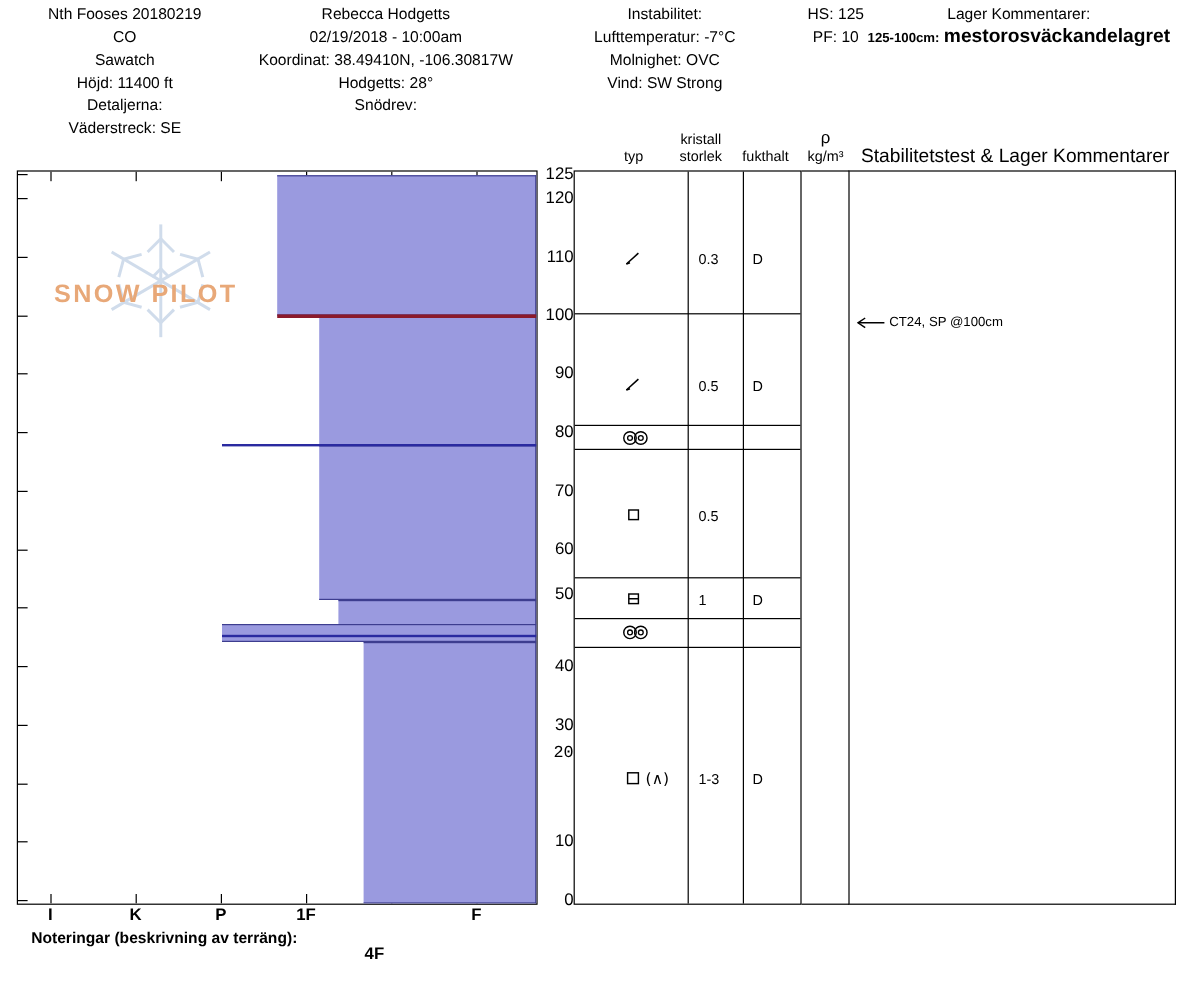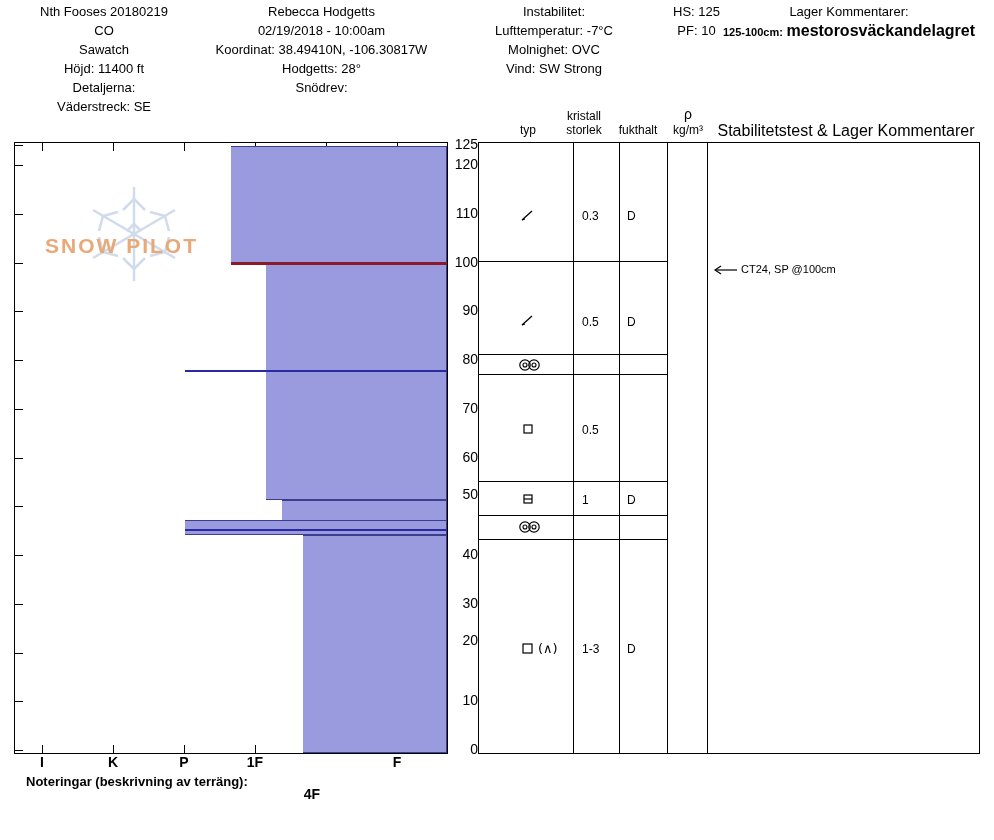--- a/index.html
+++ b/index.html
@@ -378,21 +378,21 @@
   <div class="dlabel" style="top:16px;">120</div>
   <div class="dlabel" style="top:65px;">110</div>
   <div class="dlabel" style="top:114px;">100</div>
   <div class="dlabel" style="top:162px;">90</div>
   <div class="dlabel" style="top:211px;">80</div>
   <div class="dlabel" style="top:260px;">70</div>
   <div class="dlabel" style="top:309px;">60</div>
   <div class="dlabel" style="top:346px;">50</div>
   <div class="dlabel" style="top:406px;">40</div>
   <div class="dlabel" style="top:455px;">30</div>
-  <div class="dlabel" style="top:492px;">20</div>
+  <div class="dlabel" style="top:480px;font-family:Liberation Mono, monospace;">20</div>
   <div class="dlabel" style="top:552px;">10</div>
   <div class="dlabel" style="top:601px;">0</div>
 </div>
 
 <div id="graintable">
 
   <div class="gcol-sep" style="left:94px;"></div>
   <div class="gcol-sep" style="left:140px;"></div>
 
   <div class="grow-sep" style="top:118px;"></div>

